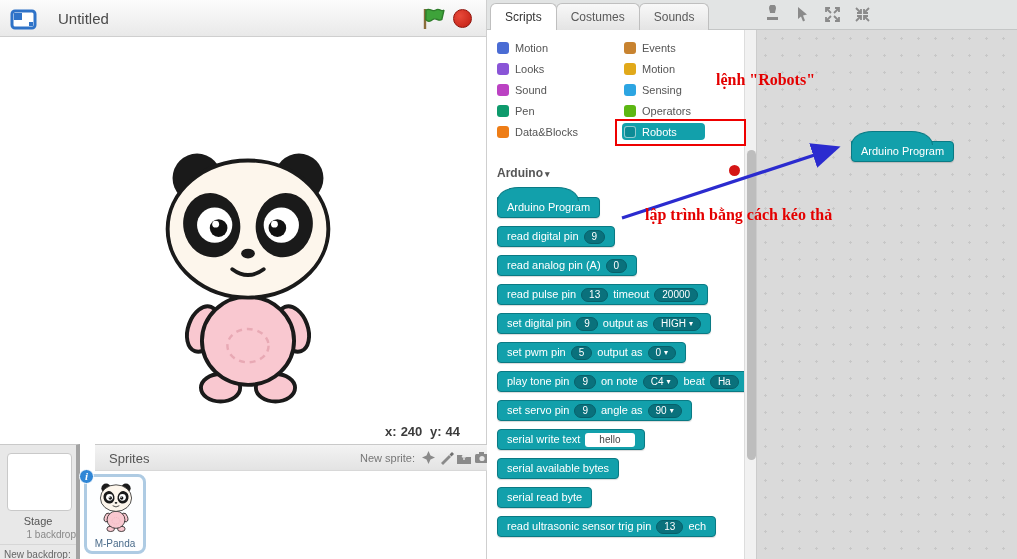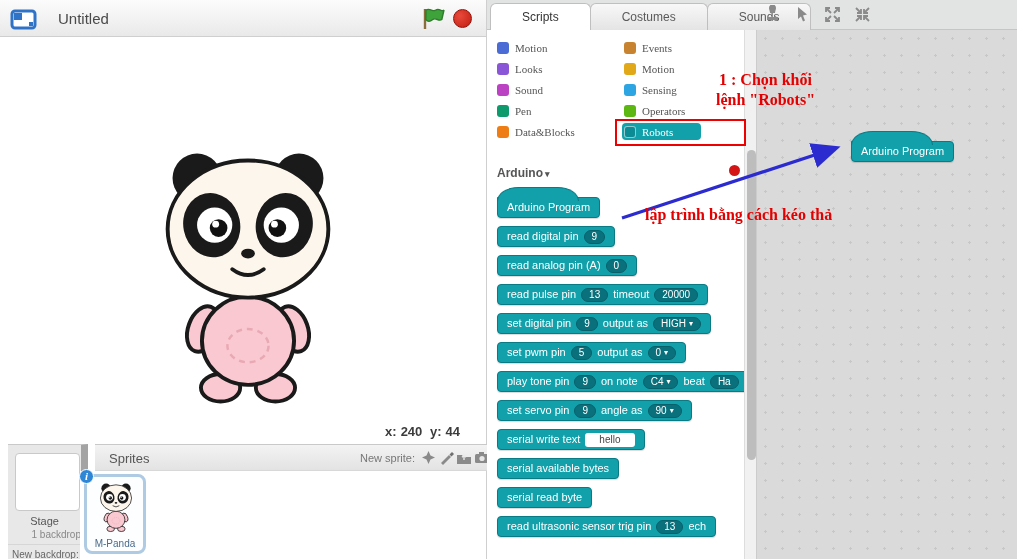--- a/index.html
+++ b/index.html
@@ -22,21 +22,21 @@
     border:1px solid #8f120a; cursor:pointer; }
 
   
   .stage-view { left:0; top:37px; width:487px; height:383px; background:#fff; border-right:1px solid #cfcfcf; }
   .panda-big { left:150px; top:105px; width:196px; height:276px; }
   .coords-row { left:0; top:420px; width:487px; height:24px; border-right:1px solid #cfcfcf;
     text-align:right; padding-right:26px; font-size:13px; font-weight:bold; color:#3c3c3c; padding-top:4px; background:#fff; }
   .coords-row span { margin-left:4px; }
 
   
-  .stage-col { left:8px; top:444px; width:80px; height:115px; background:#e8e8e8; border-right:7px solid #a3a3a3; border-top:1px solid #c9c9c9; }
+  .stage-col { left:0; top:444px; width:80px; height:115px; background:#e8e8e8; border-right:4px solid #a3a3a3; border-top:1px solid #c9c9c9; }
   .stage-thumb { position:absolute; left:7px; top:8px; width:65px; height:58px; background:#fff; border:1px solid #c9c9c9; border-radius:4px; }
   .stage-col-title { position:absolute; left:0; top:70px; width:100%; text-align:center; font-size:11px; color:#555; }
   .stage-col-sub { position:absolute; left:0; top:84px; width:100%; text-align:right; font-size:10px; color:#888; }
   .stage-col-div { position:absolute; left:0; top:99px; width:100%; border-top:1px solid #d6d6d6; }
   .new-backdrop { position:absolute; left:4px; top:104px; font-size:10px; color:#666; }
 
   .sprites-header { left:95px; top:444px; width:407px; height:27px;
     background:linear-gradient(#f3f3f3,#e3e3e3); border-top:1px solid #c9c9c9; border-bottom:1px solid #d8d8d8; border-right:1px solid #cfcfcf; }
   .sprites-title { position:absolute; left:14px; top:6px; font-size:13px; color:#555; }
   .new-sprite-row { position:absolute; right:10px; top:4px; display:flex; align-items:center; }
@@ -48,31 +48,31 @@
     border:3px solid #aecbe3; border-radius:8px; background:#fdfeff; }
   .sprite-thumb svg { position:absolute; left:10px; top:4px; }
   .sprite-name { position:absolute; bottom:2px; left:0; width:100%; text-align:center; font-size:10px; color:#4a6b8a; }
   .info-badge { position:absolute; left:-8px; top:-8px; width:15px; height:15px; border-radius:50%;
     background:#2f86d6; border:1px solid #fff; color:#fff; font-family:"Liberation Serif",serif;
     font-weight:bold; font-style:italic; font-size:11px; text-align:center; line-height:13px; cursor:pointer; }
 
   
   .tabbar { left:487px; top:0; width:530px; height:30px; background:#e2e4e4; border-bottom:1px solid #c4c6c6; }
   .tabs { position:absolute; left:3px; top:3px; display:flex; }
-  .tab { height:27px; padding:0 31px; margin-right:-1px; display:flex; align-items:center;
+  .tab { height:27px; padding:0 14px; margin-right:-1px; display:flex; align-items:center;
     border:1px solid #bfbfbf; border-bottom:none; border-radius:6px 6px 0 0;
     background:linear-gradient(#f8f8f8,#e4e4e4); font-size:12px; color:#5a5a5a; cursor:pointer;justify-content:flex-end; }
   .tab.active { background:#fff; color:#333; position:relative; z-index:2; }
   .canvas-toolbar { position:absolute; left:275px; top:4px; display:flex; gap:10px; }
   .ticon { width:20px; height:20px; display:inline-flex; align-items:center; justify-content:center; cursor:pointer; }
 
   
   .palette { left:487px; top:30px; width:257px; height:529px; background:#fff; overflow:hidden; }
   .category-grid { position:absolute; left:8px; top:9px; display:flex; }
-  .cat-col { width:127px; display:flex; flex-direction:column; gap:4px;font-family:Liberation Serif, serif; }
+  .cat-col { width:127px; display:flex; flex-direction:column; gap:4px; }
   .cat-item { display:flex; align-items:center; gap:6px; height:17px; padding:0 10px 0 2px; width:fit-content; border-radius:4px; cursor:pointer; }
   .cat-swatch { width:12px; height:12px; border-radius:3px; flex:0 0 auto; }
   .cat-label { font-size:11px; color:#555; }
   .cat-selected { padding-right:28px; }
   .cat-selected .cat-label { color:#fff; }
   .group-header { position:absolute; left:10px; top:136px; font-size:12px; font-weight:bold; color:#555; }
   .group-header .caret { font-size:9px; color:#555; margin-left:2px; }
 
   .block-list { position:absolute; left:10px; top:155px; display:flex; flex-direction:column; align-items:flex-start; gap:8px; }
   .block { position:relative; height:21px; background:#12a0ab; border:1px solid #0a7a84; border-radius:4px;
@@ -371,21 +371,20 @@
   </div>
 
   <div class="abs canvas">
     <div class="block hat">
       <span class="bt">Arduino Program</span>
     </div>
   </div>
 
   <div class="abs ann-rect"></div>
   <div class="abs ann-note ann-note1">
-    <div>1 : Chọn khối</div>
     <div>lệnh "Robots"</div>
   </div>
   <div class="abs ann-note ann-note2">lập trình bằng cách kéo thả</div>
   <div class="abs ann-dot"></div>
   <svg class="overlay-svg" width="1017" height="559">
     <defs>
       <marker id="ah" markerWidth="9" markerHeight="8" refX="7.5" refY="4" orient="auto">
         <path d="M0 0 L9 4 L0 8 Z" fill="#2b2bcf"></path>
       </marker>
     </defs>

